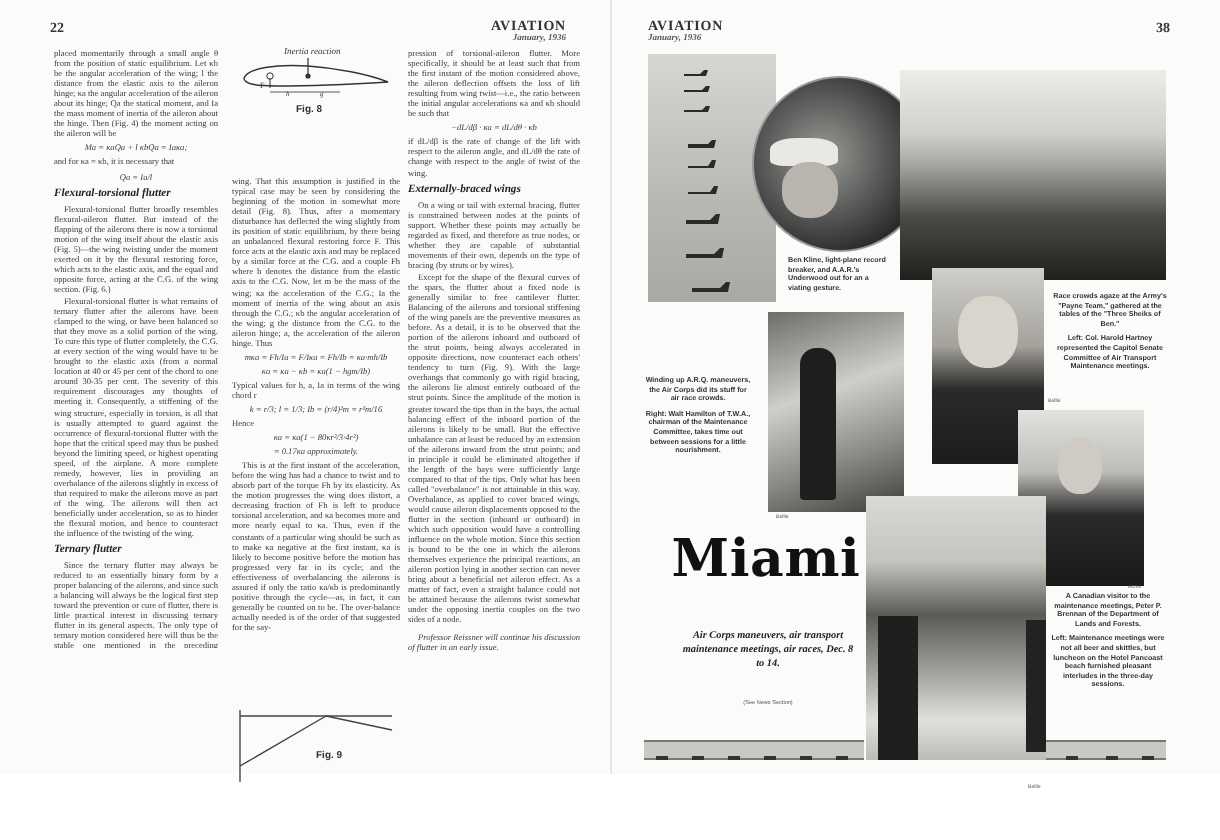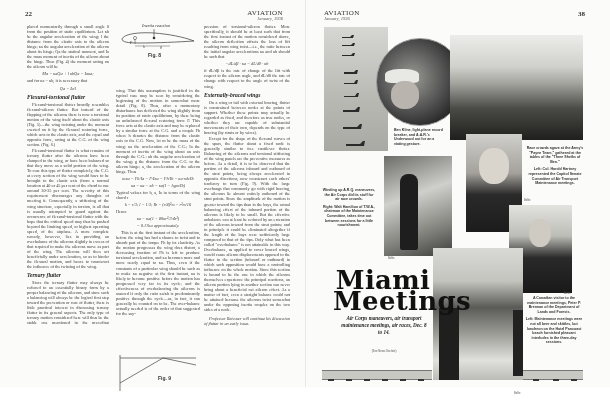--- a/index.html
+++ b/index.html
@@ -7,21 +7,21 @@
   body { position: relative; font-family: "Liberation Serif", "DejaVu Serif", serif; color: #222; }
 
   .page { position: absolute; top: 0; height: 387px; background: #fbfbfa; }
   .page-left { left: 0; width: 305px; }
   .page-right { left: 305px; width: 305px; border-left: 1px solid #e8e8e8; }
 
   .pnum { position: absolute; top: 10px; font-size: 7px; font-weight: bold; color: #333; }
   .pnum-left { left: 25px; }
   .pnum-right { left: 272px; }
 
-  .mast { position: absolute; top: 10px; text-align: right; line-height: 1; }
+  .mast { position: absolute; top: 10px; text-align: right; line-height: 1; font-weight: bold; }
   .mast-title { font-size: 7px; letter-spacing: 0.4px; color: #333; display: block; }
   .mast-date { font-size: 4.5px; font-style: italic; color: #555; display: block; }
   .mast-left { right: 22px; }
   .mast-right-page { left: 18px; text-align: left; }
 
   .col { position: absolute; font-size: 4.3px; line-height: 5.05px; color: #3a3a3a; text-align: justify; overflow: hidden; }
   .col p { margin-bottom: 1px; text-indent: 5px; }
   .col p.noindent { text-indent: 0; }
   .col h3 { font-size: 5.6px; font-style: italic; font-weight: bold; margin: 3px 0 2px; color: #222; line-height: 6px; }
   .col .eq { text-align: center; font-style: italic; margin: 2px 0; text-indent: 0; }
@@ -181,21 +181,20 @@
 
   <div class="photo" style="left:127px; top:248px; width:90px; height:132px; background:linear-gradient(180deg,#d9d9d5 0%,#c4c4bf 25%,#5a5a56 45%,#9c9c97 65%,#e0e0dc 85%,#bcbcb7 100%);">
     <div style="position:absolute; left:6px; top:60px; width:20px; height:72px; background:#1f1f1d;"></div>
     <div style="position:absolute; left:80px; top:62px; width:10px; height:66px; background:#222;"></div>
   </div>
   <div class="credit" style="left:208px; top:392px;">Bellie</div>
 </div>
 
 <div class="headline">
   <div>Miami</div>
-  <div>Meetings</div>
 </div>
 <div class="deck">Air Corps maneuvers, air transport maintenance meetings, air races, Dec. 8 to 14.</div>
 <div class="deck-ref">(See News Section)</div>
 
 <div class="strip" style="left:322px; top:370px; width:110px;">
   <svg width="110" height="8" viewBox="0 0 110 8">
     <g fill="#333">
       <rect x="6" y="2" width="6" height="2"></rect>
         <rect x="24" y="2" width="6" height="2"></rect>
         <rect x="42" y="2" width="6" height="2"></rect>

